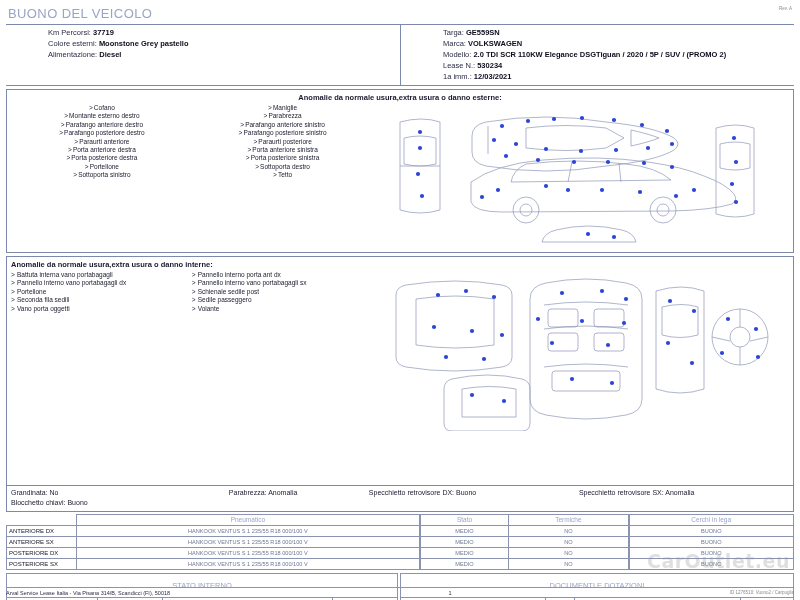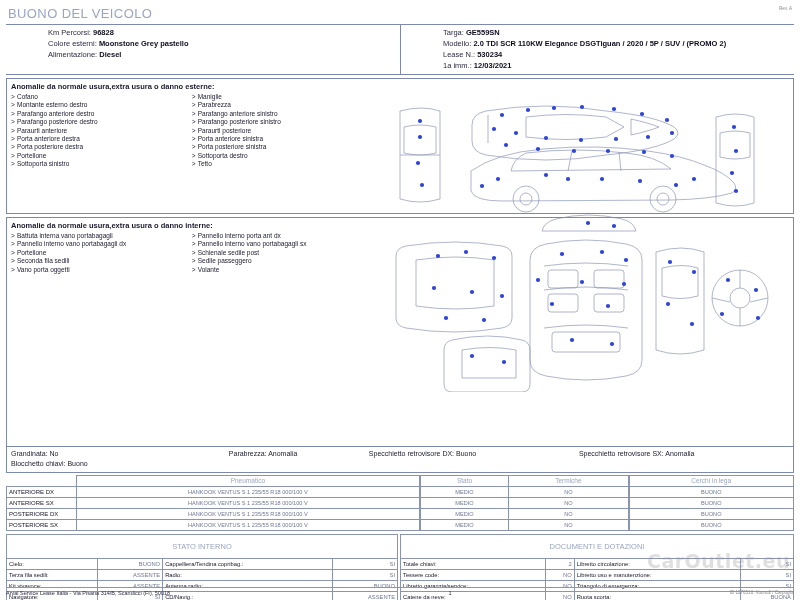--- a/index.html
+++ b/index.html
@@ -129,52 +129,56 @@
 <div class="page">
 
   <div class="rev">Rev. A</div>
   <div class="doc-title">BUONO DEL VEICOLO</div>
   <div class="hr-title"></div>
 
   <div class="top-info">
     <div class="top-col left">
       <div class="info-line">
         <span class="lbl">Km Percorsi:</span>
-        <span class="val">96828</span>
+        <span class="val">37719</span>
       </div>
       <div class="info-line">
         <span class="lbl">Colore esterni:</span>
         <span class="val">Moonstone Grey pastello</span>
       </div>
       <div class="info-line">
         <span class="lbl">Alimentazione:</span>
         <span class="val">Diesel</span>
       </div>
     </div>
     <div class="top-col divider-v">
       <div class="info-line">
         <span class="lbl">Targa:</span>
         <span class="val">GE559SN</span>
+      </div>
+      <div class="info-line">
+        <span class="lbl">Marca:</span>
+        <span class="val">VOLKSWAGEN</span>
       </div>
       <div class="info-line" style="white-space:normal;">
         <span class="lbl">Modello:</span>
         <span class="val">2.0 TDI SCR 110KW Elegance DSGTiguan / 2020 / 5P / SUV / (PROMO 2)</span>
       </div>
       <div class="info-line">
         <span class="lbl">Lease N.:</span>
         <span class="val">530234</span>
       </div>
       <div class="info-line">
         <span class="lbl">1a imm.:</span>
         <span class="val">12/03/2021</span>
       </div>
     </div>
   </div>
 
-  <div class="section" style="height:136px;">
+  <div class="section" style="height:164px;text-align:center;">
     <div class="section-title">Anomalie da normale usura,extra usura o danno esterne:</div>
     <div class="section-body">
       <div class="lists">
         <div class="list-col">
           <div><span class="bullet">&gt;</span><span>Cofano</span></div>
           <div><span class="bullet">&gt;</span><span>Montante esterno destro</span></div>
           <div><span class="bullet">&gt;</span><span>Parafango anteriore destro</span></div>
           <div><span class="bullet">&gt;</span><span>Parafango posteriore destro</span></div>
           <div><span class="bullet">&gt;</span><span>Paraurti anteriore</span></div>
           <div><span class="bullet">&gt;</span><span>Porta anteriore destra</span></div>

